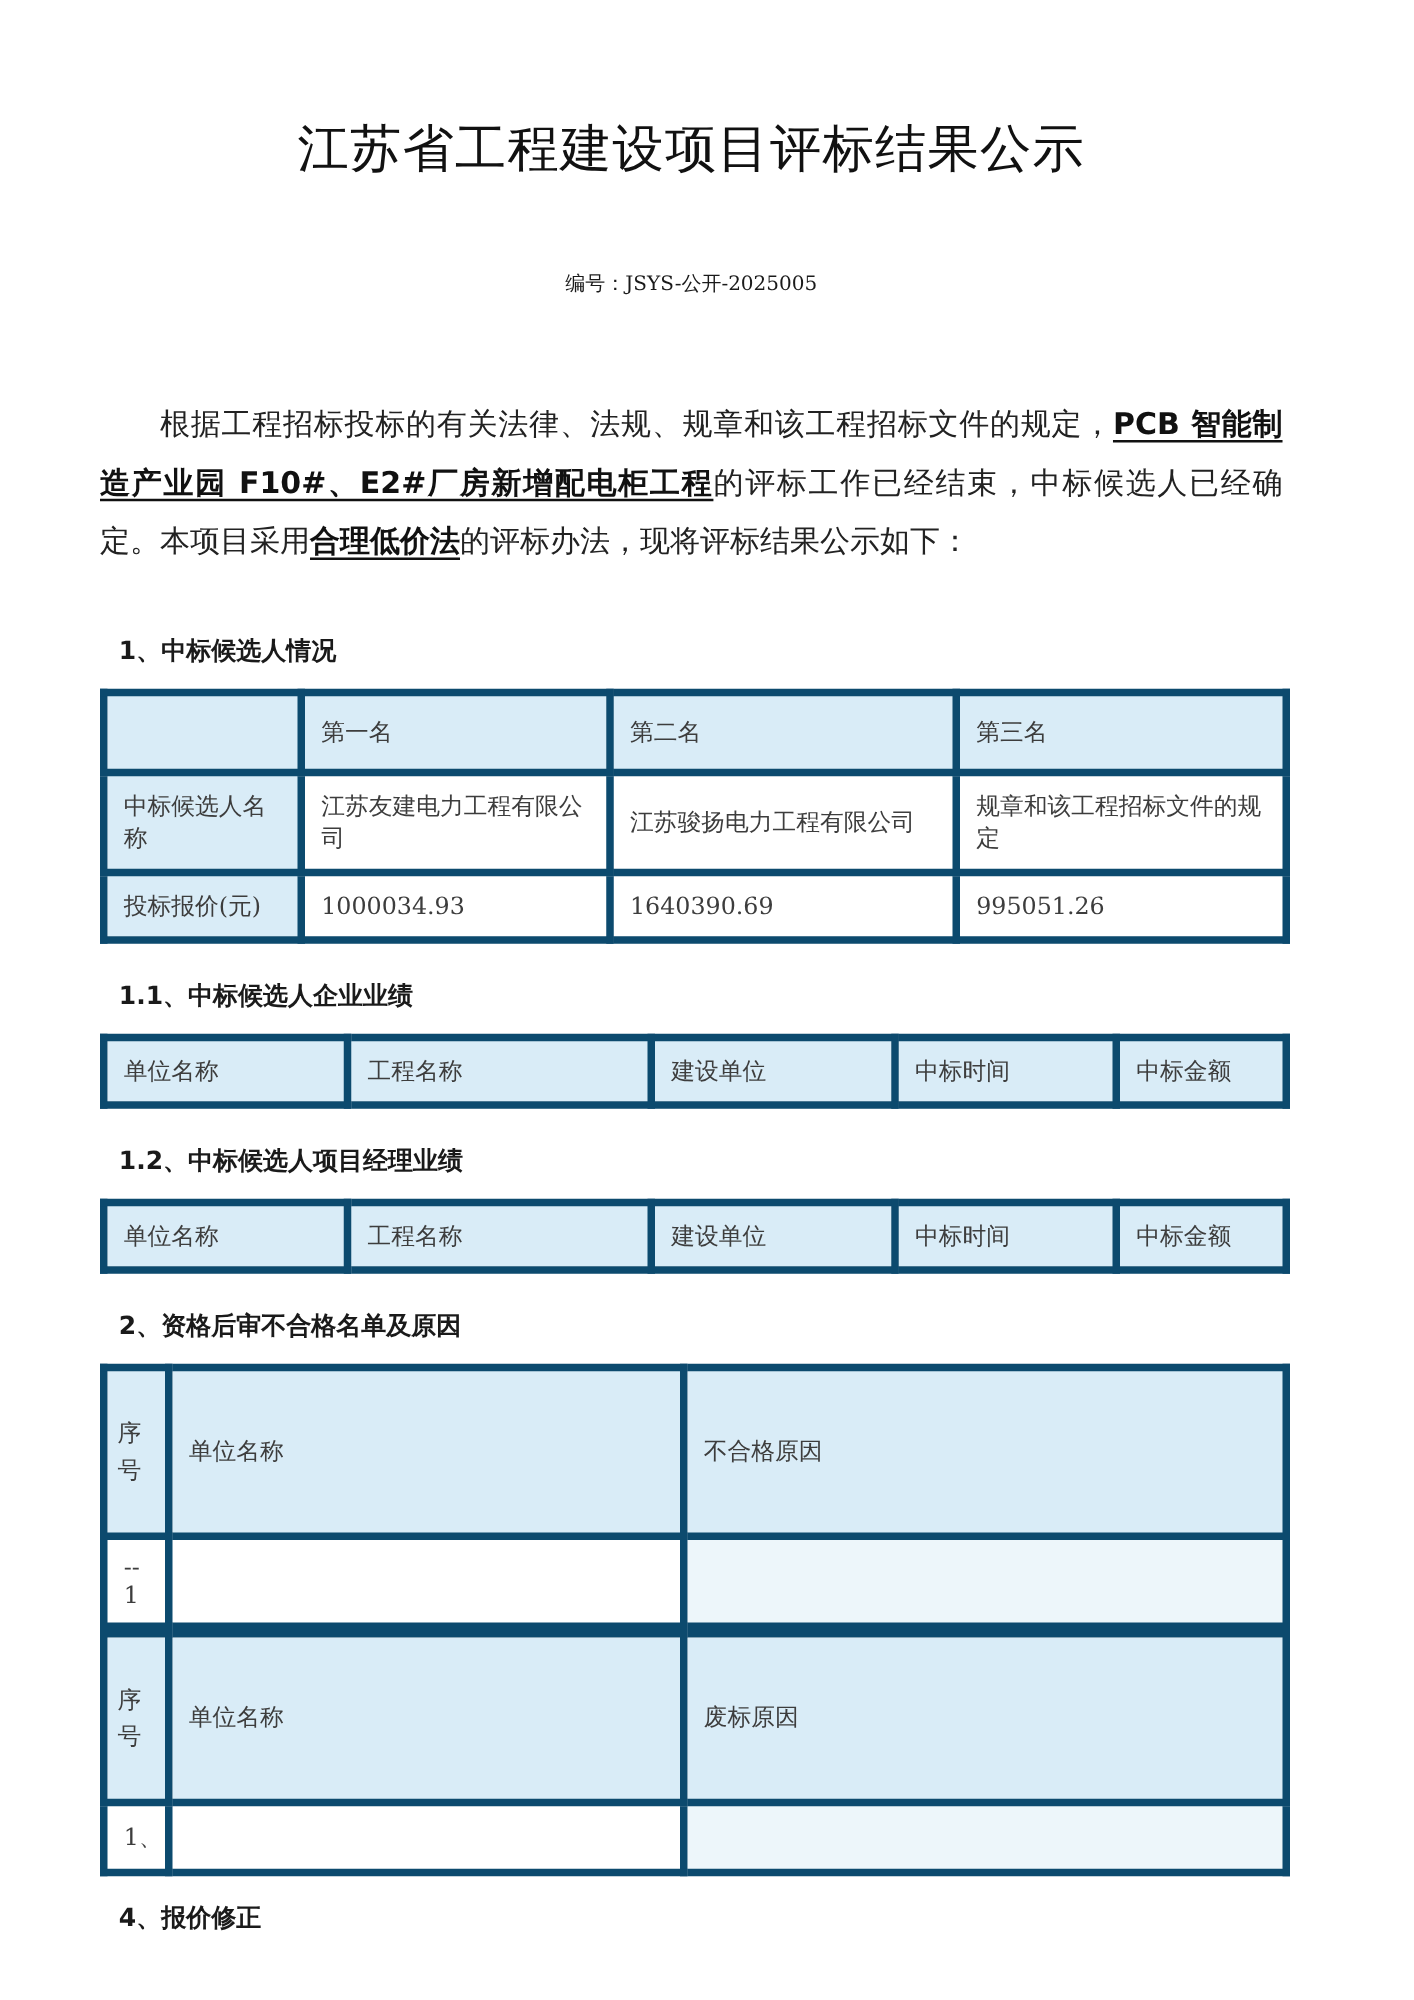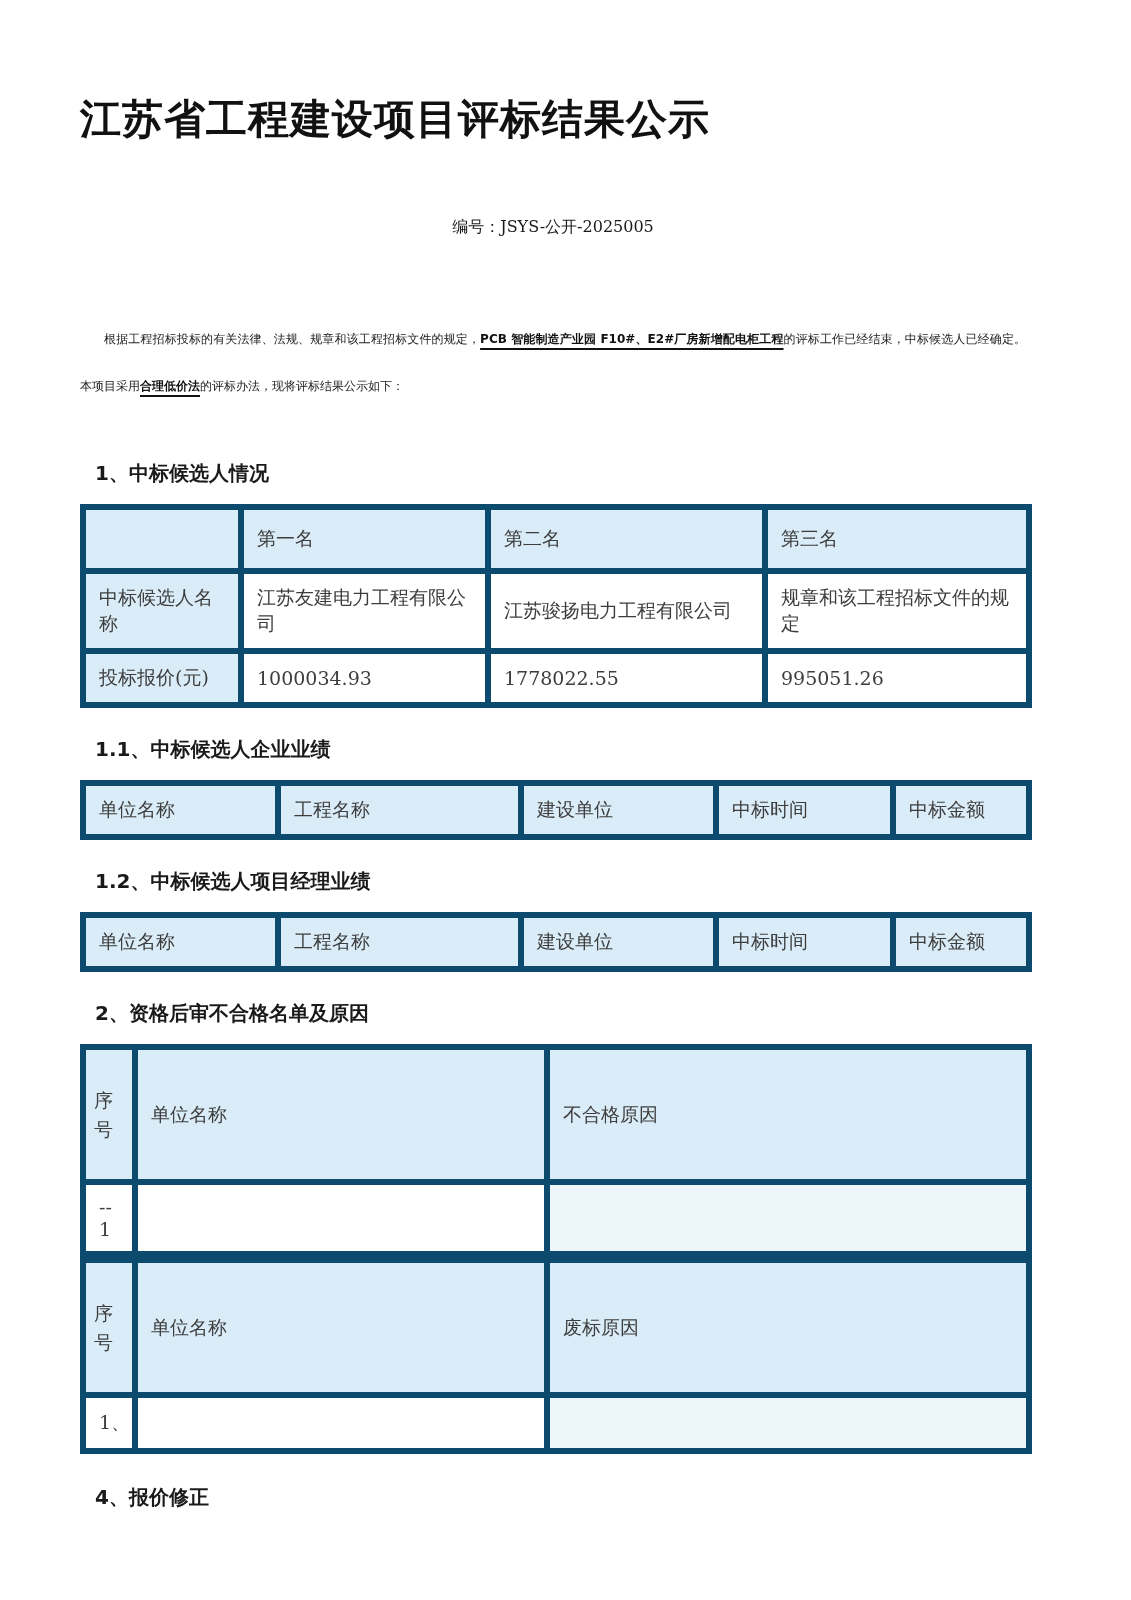--- a/index.html
+++ b/index.html
@@ -10,35 +10,35 @@
     background: #ffffff;
     color: #262626;
     font-family: "DejaVu Serif", "Liberation Serif", serif;
   }
   .page {
     width: 1131px;
     min-height: 1600px;
     padding: 92px 105px 120px 80px;
   }
   .doc-title {
-    text-align: left;
+    text-align: center;
     font-size: 41px;
-    font-weight: bold;
+    font-weight: normal;
     letter-spacing: 1px;
     color: #111111;
     margin: 0 0 70px 0;
   }
   .doc-number {
     text-align: center;
     font-size: 16px;
     color: #1a1a1a;
     margin: 0 0 78px 0;
   }
   .intro {
-    font-size: 12px;
+    font-size: 24px;
     line-height: 47px;
     text-indent: 2em;
     color: #222222;
     margin: 0 0 50px 0;
     text-align: justify;
   }
   .intro .em {
     font-family: "DejaVu Sans", "Liberation Sans", sans-serif;
     font-weight: bold;
     color: #111111;
@@ -47,21 +47,21 @@
     text-underline-offset: 5px;
   }
   .sec-heading {
     font-family: "DejaVu Sans", "Liberation Sans", sans-serif;
     font-weight: bold;
     font-size: 20px;
     color: #1a1a1a;
     margin: 28px 0 17px 15px;
   }
   .sec-heading.first { margin-top: 40px; }
-  .sec-heading.last { margin-top: 30px; margin-bottom: 0; }
+  .sec-heading.last { margin-top: 20px; margin-bottom: 0; }
   table.tbl {
     width: 946px;
     border-collapse: collapse;
     table-layout: fixed;
     font-size: 19px;
     color: #3d3d3d;
     border-bottom: 2px solid #b5d9e9;
   }
   table.tbl th, table.tbl td {
     border: 6px solid #0c4a6e;
@@ -114,21 +114,21 @@
       </tr>
       <tr>
         <th>中标候选人名称</th>
         <td>江苏友建电力工程有限公司</td>
         <td>江苏骏扬电力工程有限公司</td>
         <td>规章和该工程招标文件的规定</td>
       </tr>
       <tr>
         <th>投标报价(元)</th>
         <td>1000034.93</td>
-        <td>1778022.55</td>
+        <td>1640390.69</td>
         <td>995051.26</td>
       </tr>
     </tbody>
   </table>
 
   <div class="sec-heading">1.1、中标候选人企业业绩</div>
 
   <table class="tbl tperf">
     <colgroup>
       <col style="width:195px">

